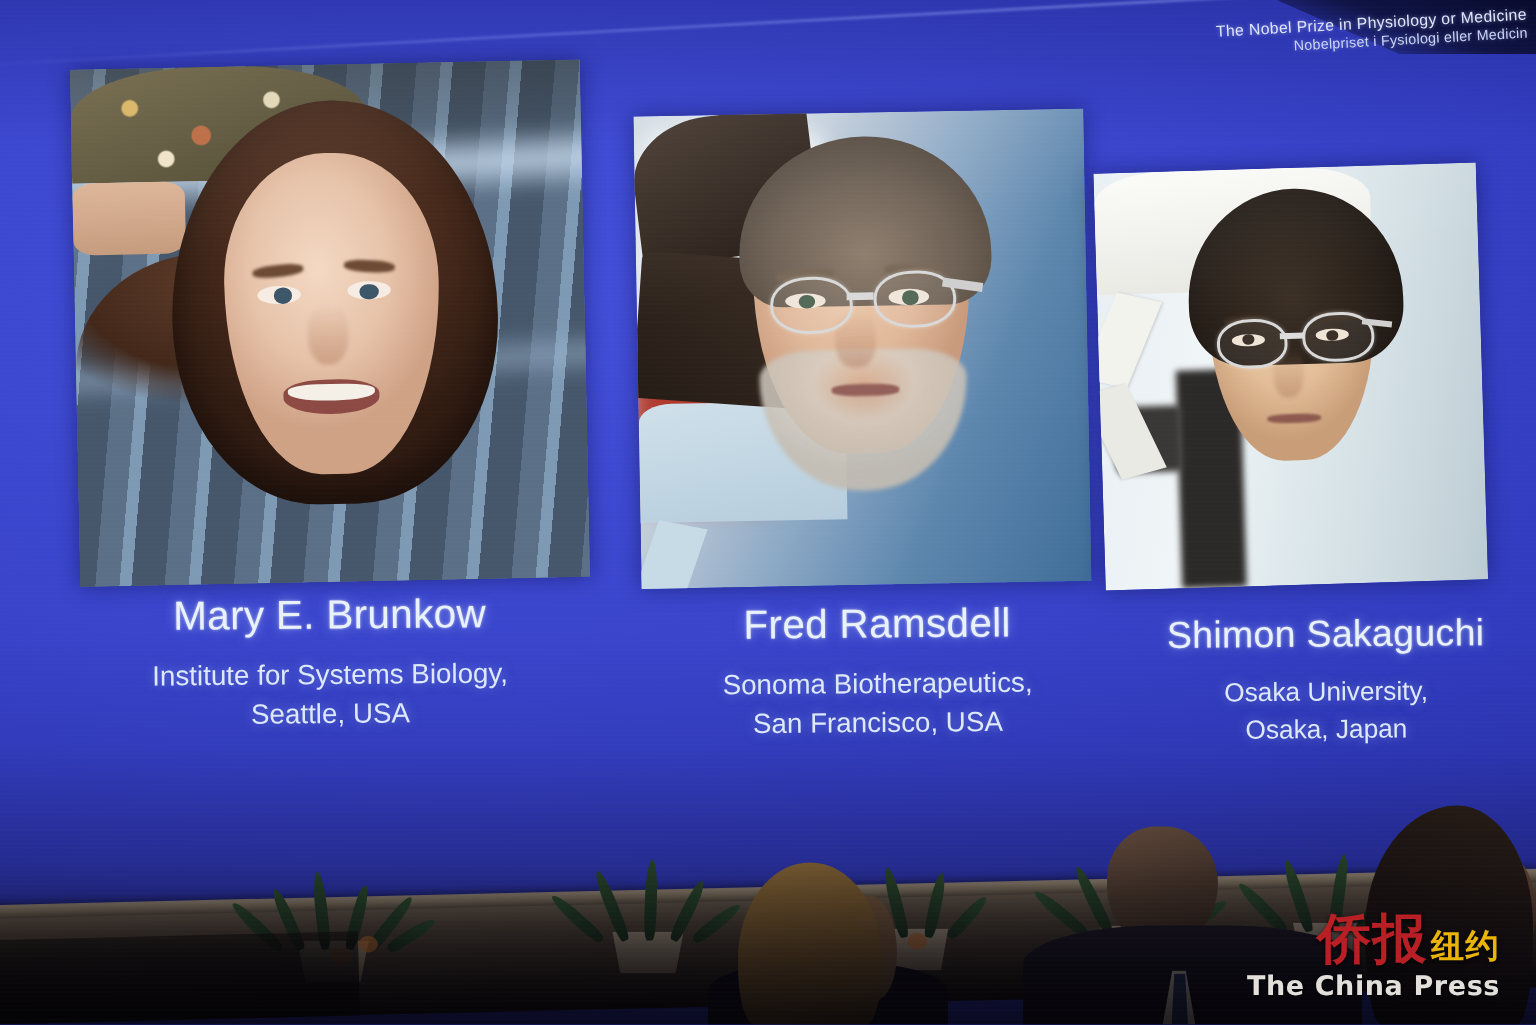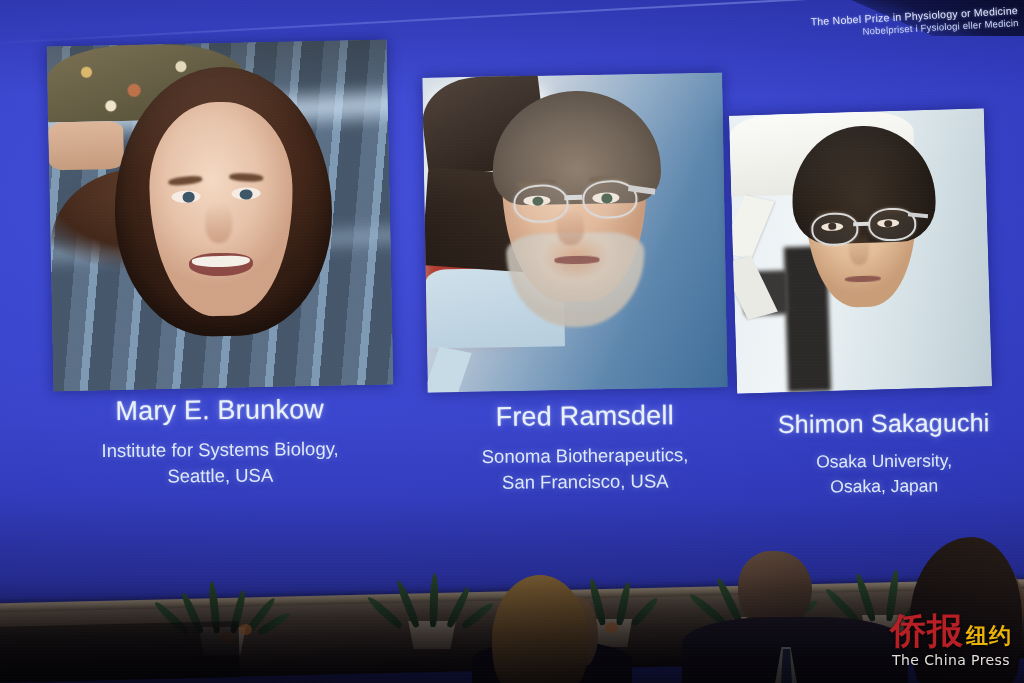--- a/index.html
+++ b/index.html
@@ -516,21 +516,21 @@
   .fg-vignette {
     position: absolute;
     left: 0; bottom: 0; width: 100%; height: 185px;
     background: linear-gradient(180deg, rgba(0,0,0,0) 0%, rgba(8,6,14,0.18) 42%, rgba(6,4,10,0.58) 78%, rgba(3,2,6,0.80) 100%);
     pointer-events: none;
   }
 
   
   .watermark {
     position: absolute;
-    right: 12px;
+    right: 24px;
     bottom: 16px;
     text-align: center;
     pointer-events: none;
     line-height: 1;
   }
   .wm-cn {
     font-family: "DejaVu Sans", sans-serif;
     font-size: 36px;
     font-weight: bold;
     color: #b81f24;
@@ -541,22 +541,22 @@
     justify-content: flex-end;
     gap: 2px;
   }
   .wm-cn .small {
     font-size: 22px;
     color: #eab308;
   }
   .wm-en {
     margin-top: 4px;
     font-family: "DejaVu Sans", sans-serif;
-    font-size: 14px;
-    font-weight: normal;
+    font-size: 18px;
+    font-weight: bold;
     color: #e3dfdb;
     letter-spacing: 0.4px;
     text-shadow: 0 1px 2px rgba(0,0,0,0.8);
   }
 
   
   .grain {
     position: absolute;
     inset: 0;
     pointer-events: none;

